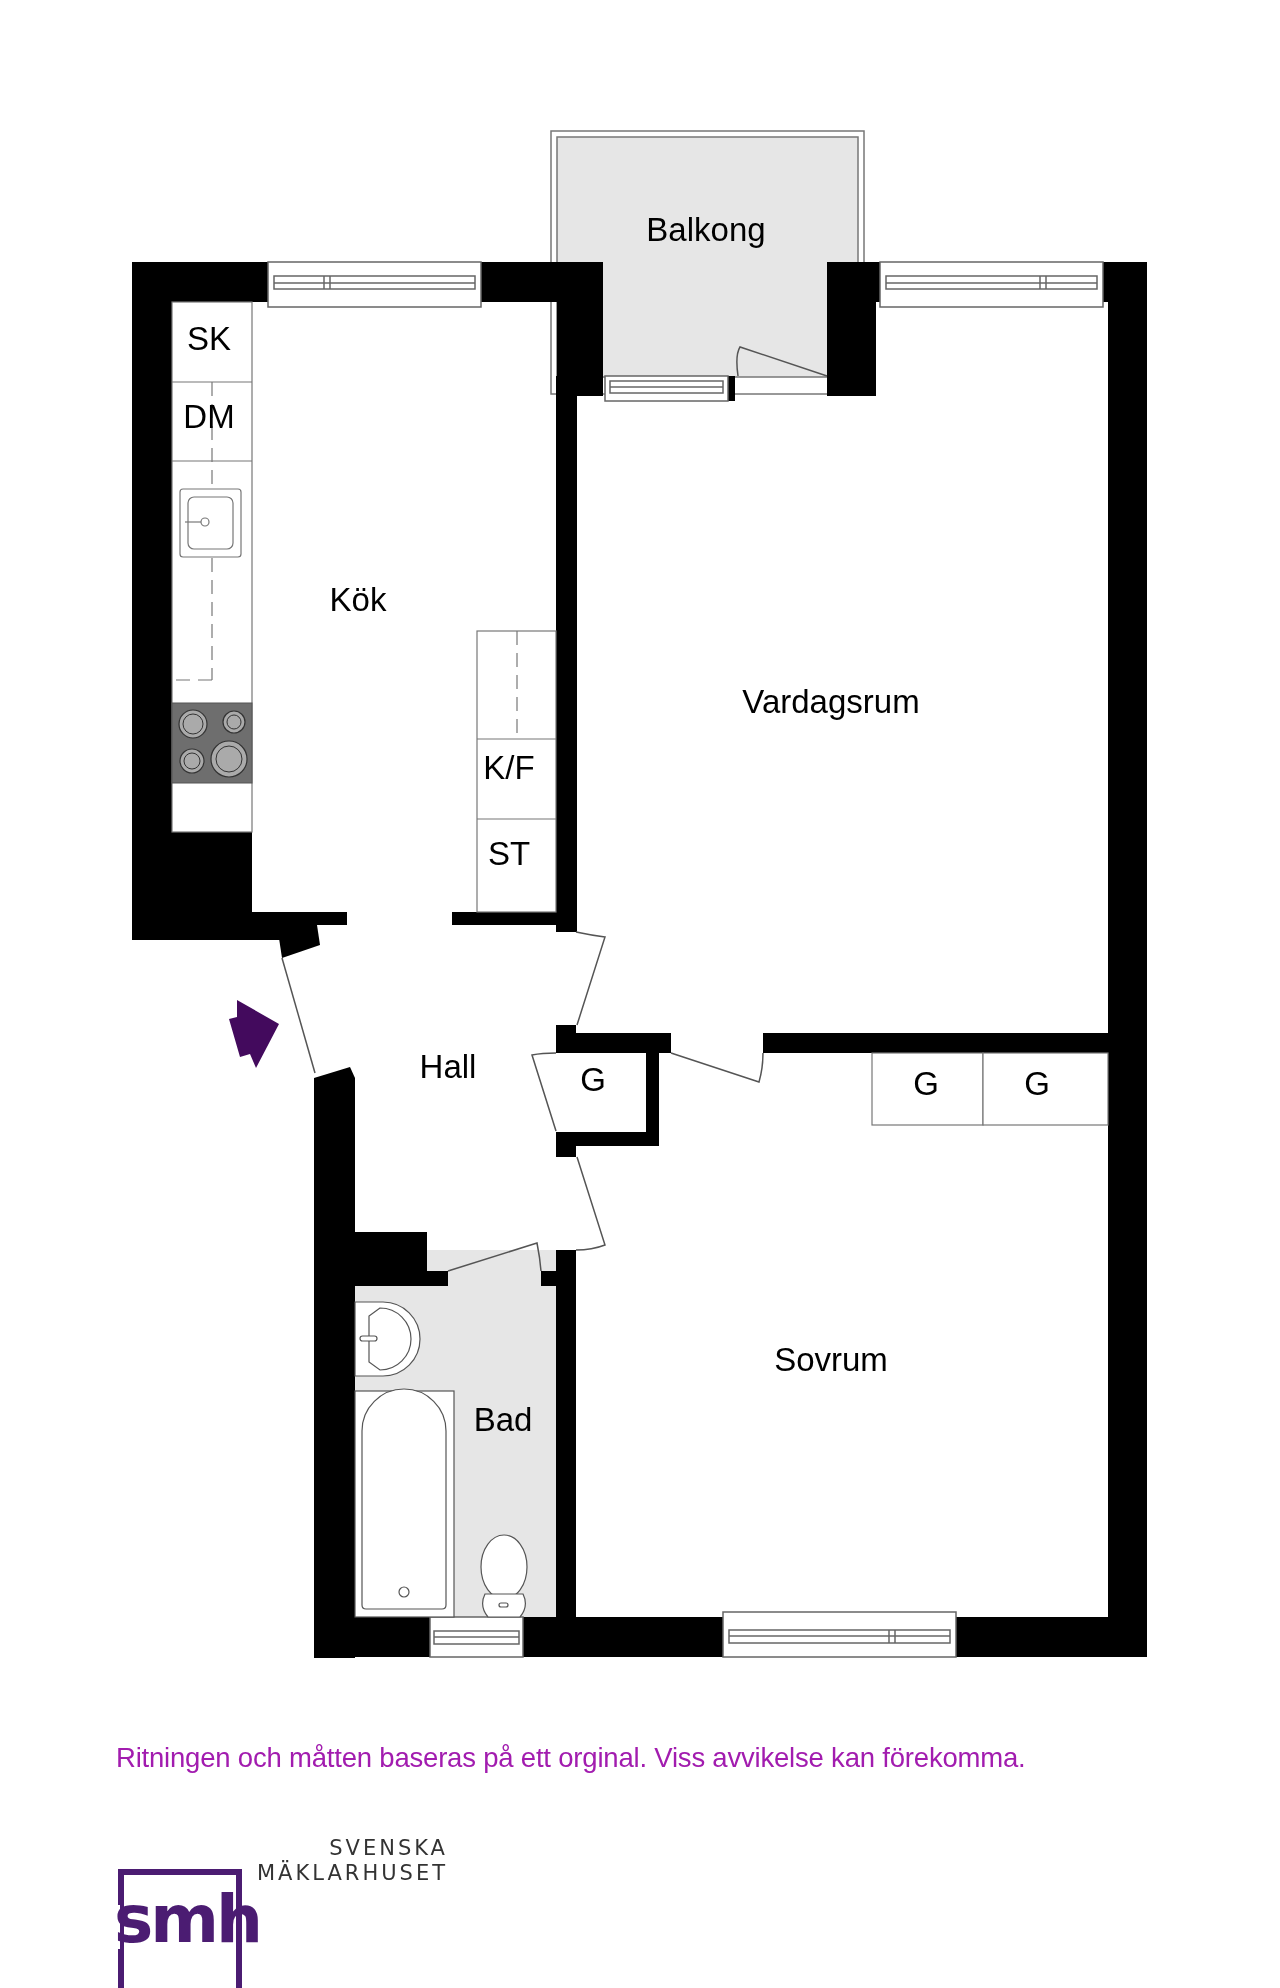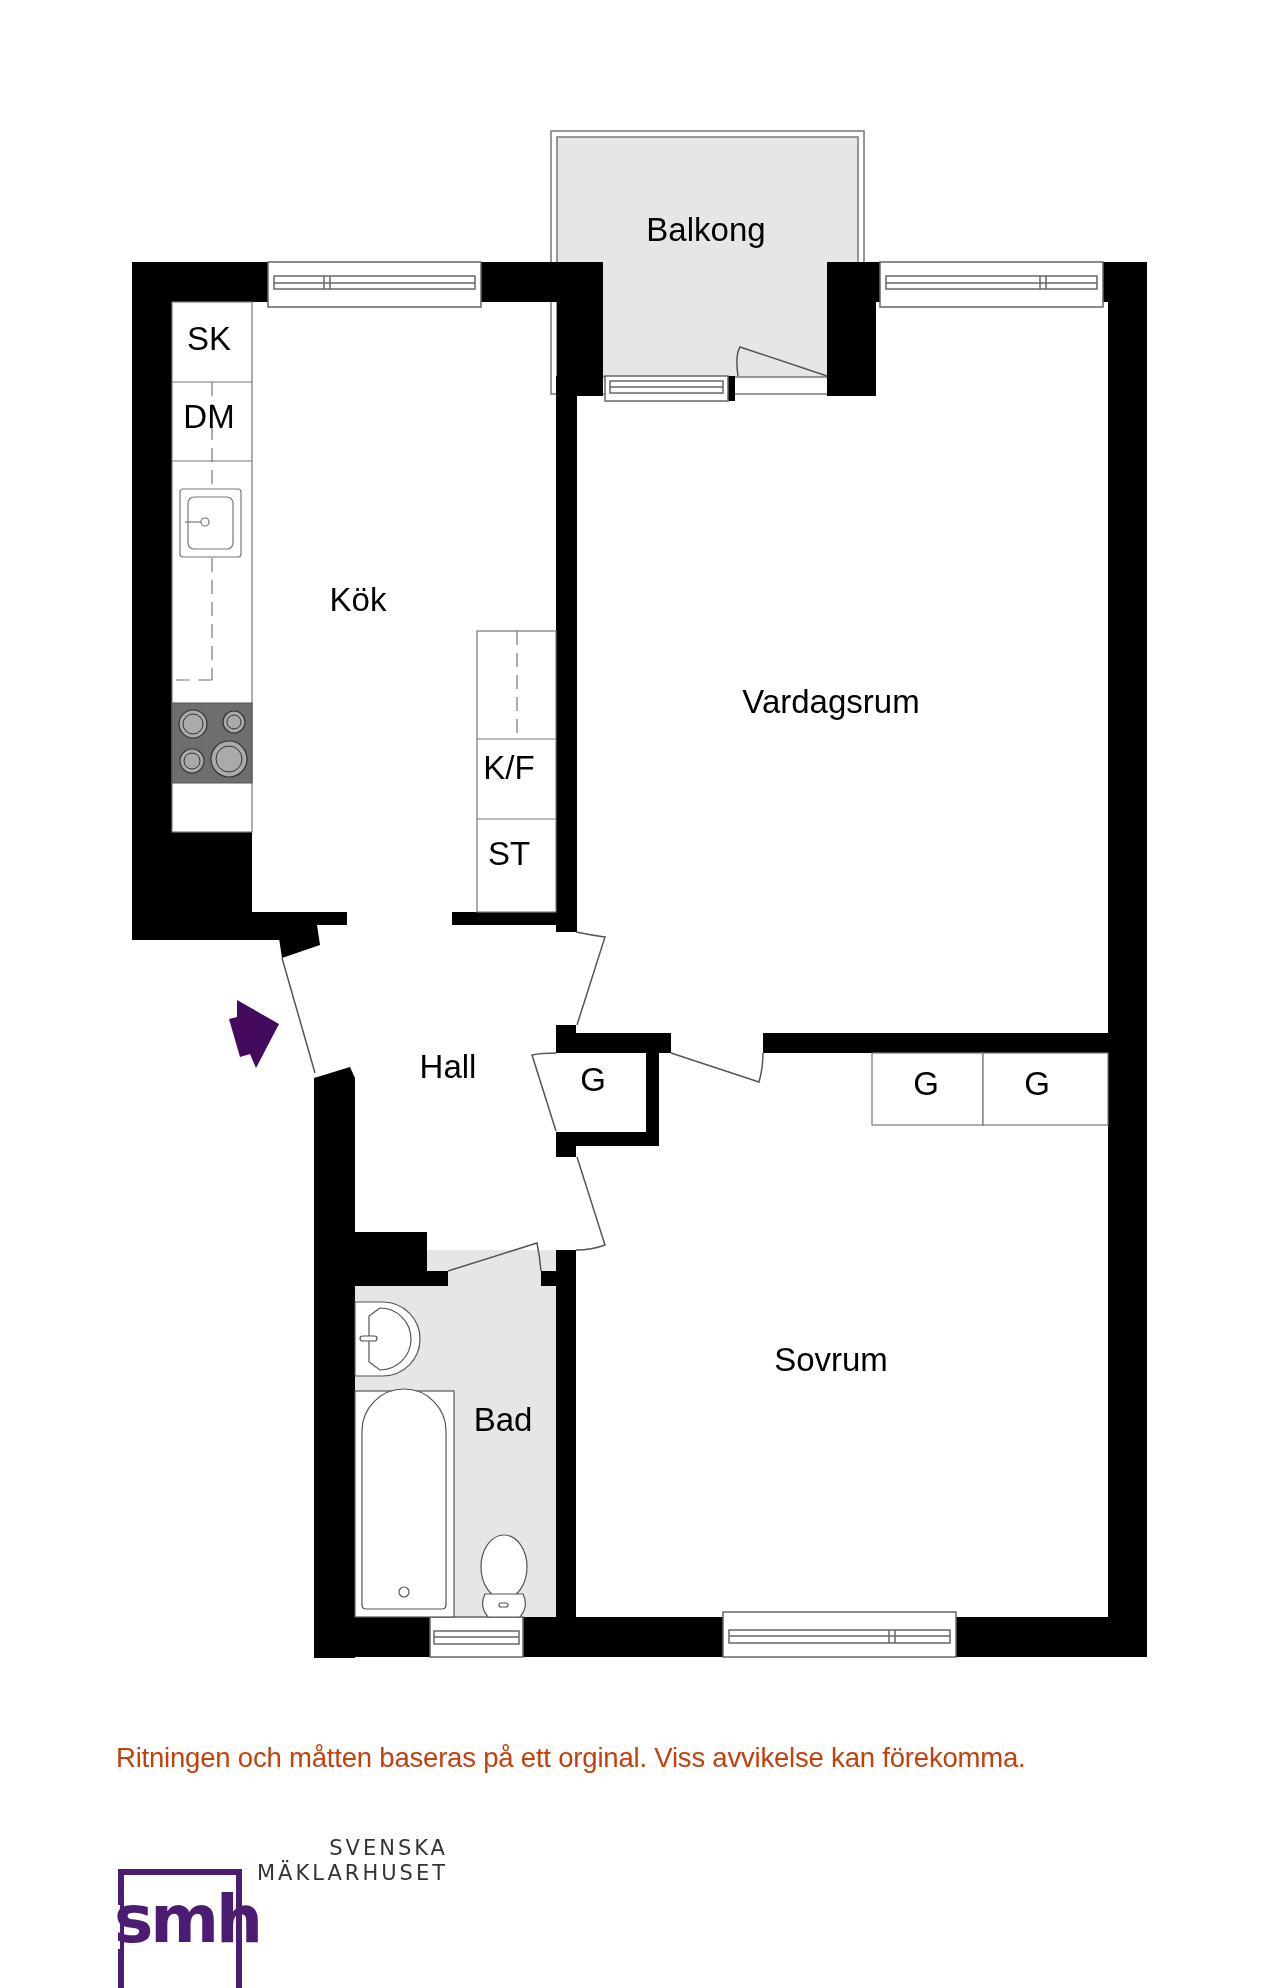--- a/index.html
+++ b/index.html
@@ -1,21 +1,21 @@
 <!DOCTYPE html>
 <html><head>
 <meta charset="utf-8">
 <style>
   html, body { margin: 0; padding: 0; background: #ffffff; }
   body { width: 1280px; height: 1988px; position: relative; overflow: hidden;
          font-family: "Liberation Sans", sans-serif; color: #000; }
   #plan { position: absolute; left: 0; top: 0; width: 1280px; height: 1700px; }
   .room-label { font-family: "Liberation Sans", sans-serif; font-size: 33px; fill: #000; }
   .fix-label { font-family: "Liberation Sans", sans-serif; font-size: 33px; fill: #000; }
-  .disclaimer { position: absolute; left: 116px; top: 1742px; font-size: 27.5px; color: #c2410c;
+  .disclaimer { position: absolute; left: 116px; top: 1742px; font-size: 27.5px; color: #a21caf;
                 letter-spacing: -0.2px; white-space: nowrap; }
   .logo { position: absolute; left: 118px; top: 1869px; width: 124px; height: 127px; }
   .logo-box { position: absolute; left: 0; top: 0; width: 112px; height: 115px;
               border: 6px solid #4b1c72; }
   .logo-gap { position: absolute; left: -6px; top: 36px; width: 8px; height: 44px; background: #fff; }
   .logo-smh { position: absolute; left: -4px; top: 18px; font-size: 66px; font-weight: bold;
               color: #4b1c72; letter-spacing: -3px; font-family: "DejaVu Sans", sans-serif; line-height: 1; }
   .logo-text { position: absolute; left: 257px; top: 1836px; font-size: 21px; color: #333;
                letter-spacing: 3px; line-height: 25px; font-family: "DejaVu Sans", sans-serif; text-align: right; }
 </style>

